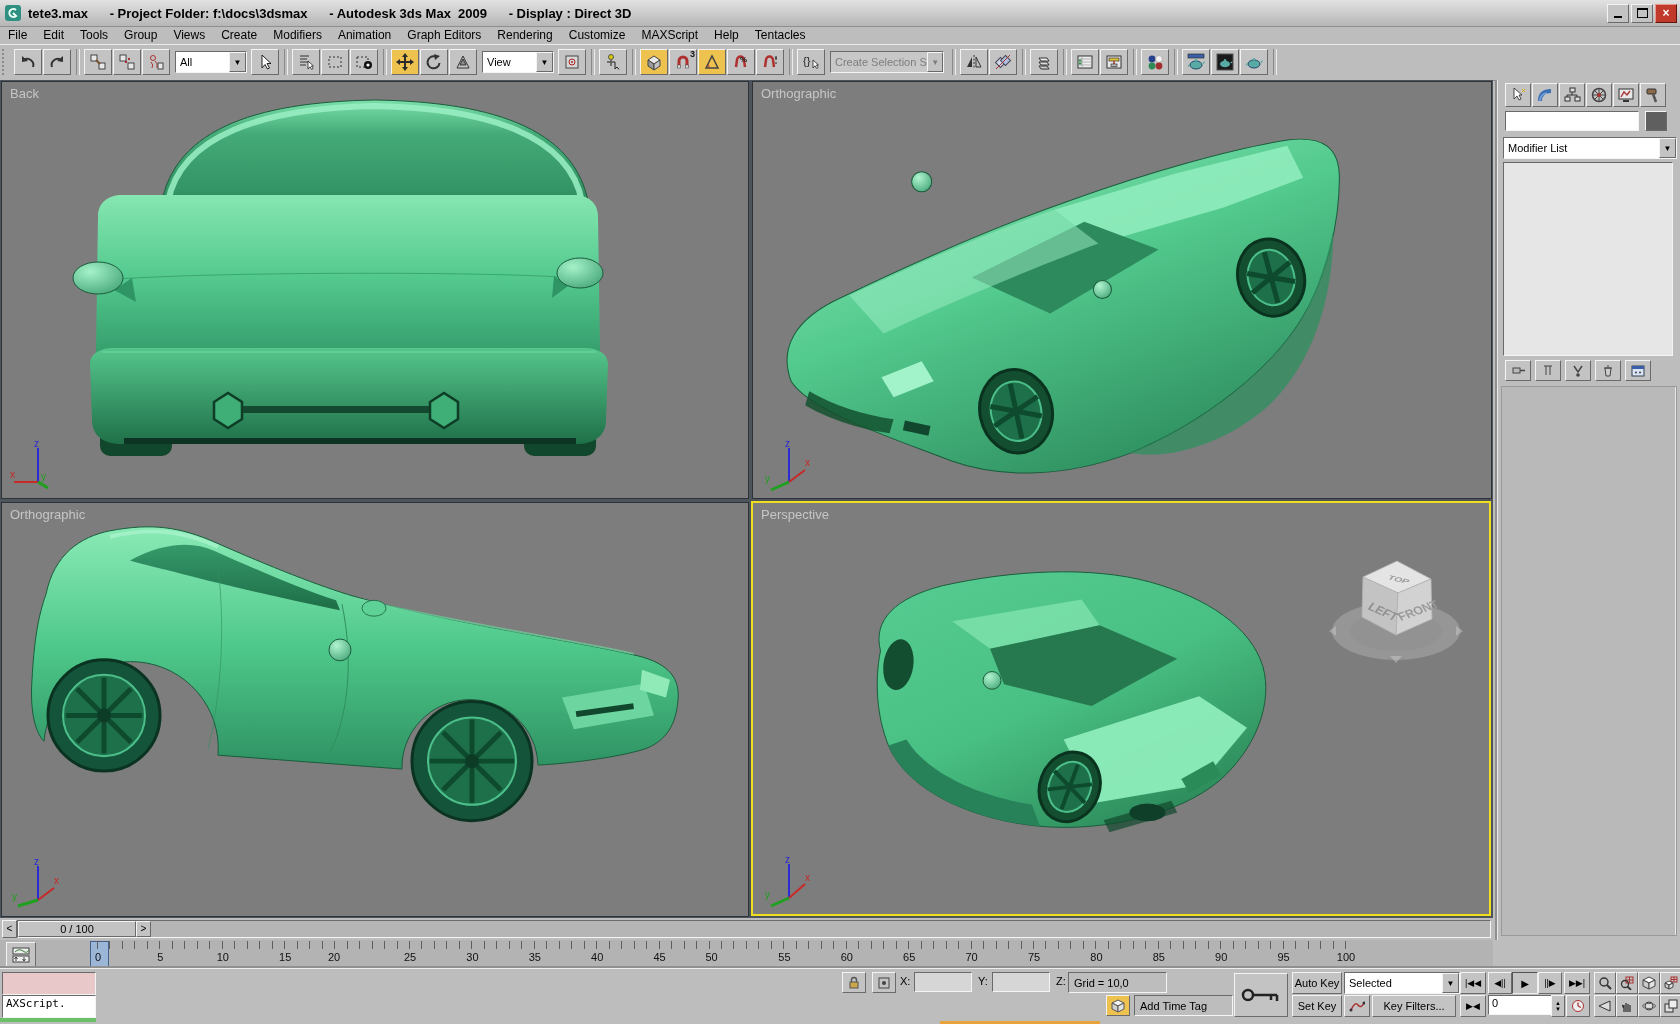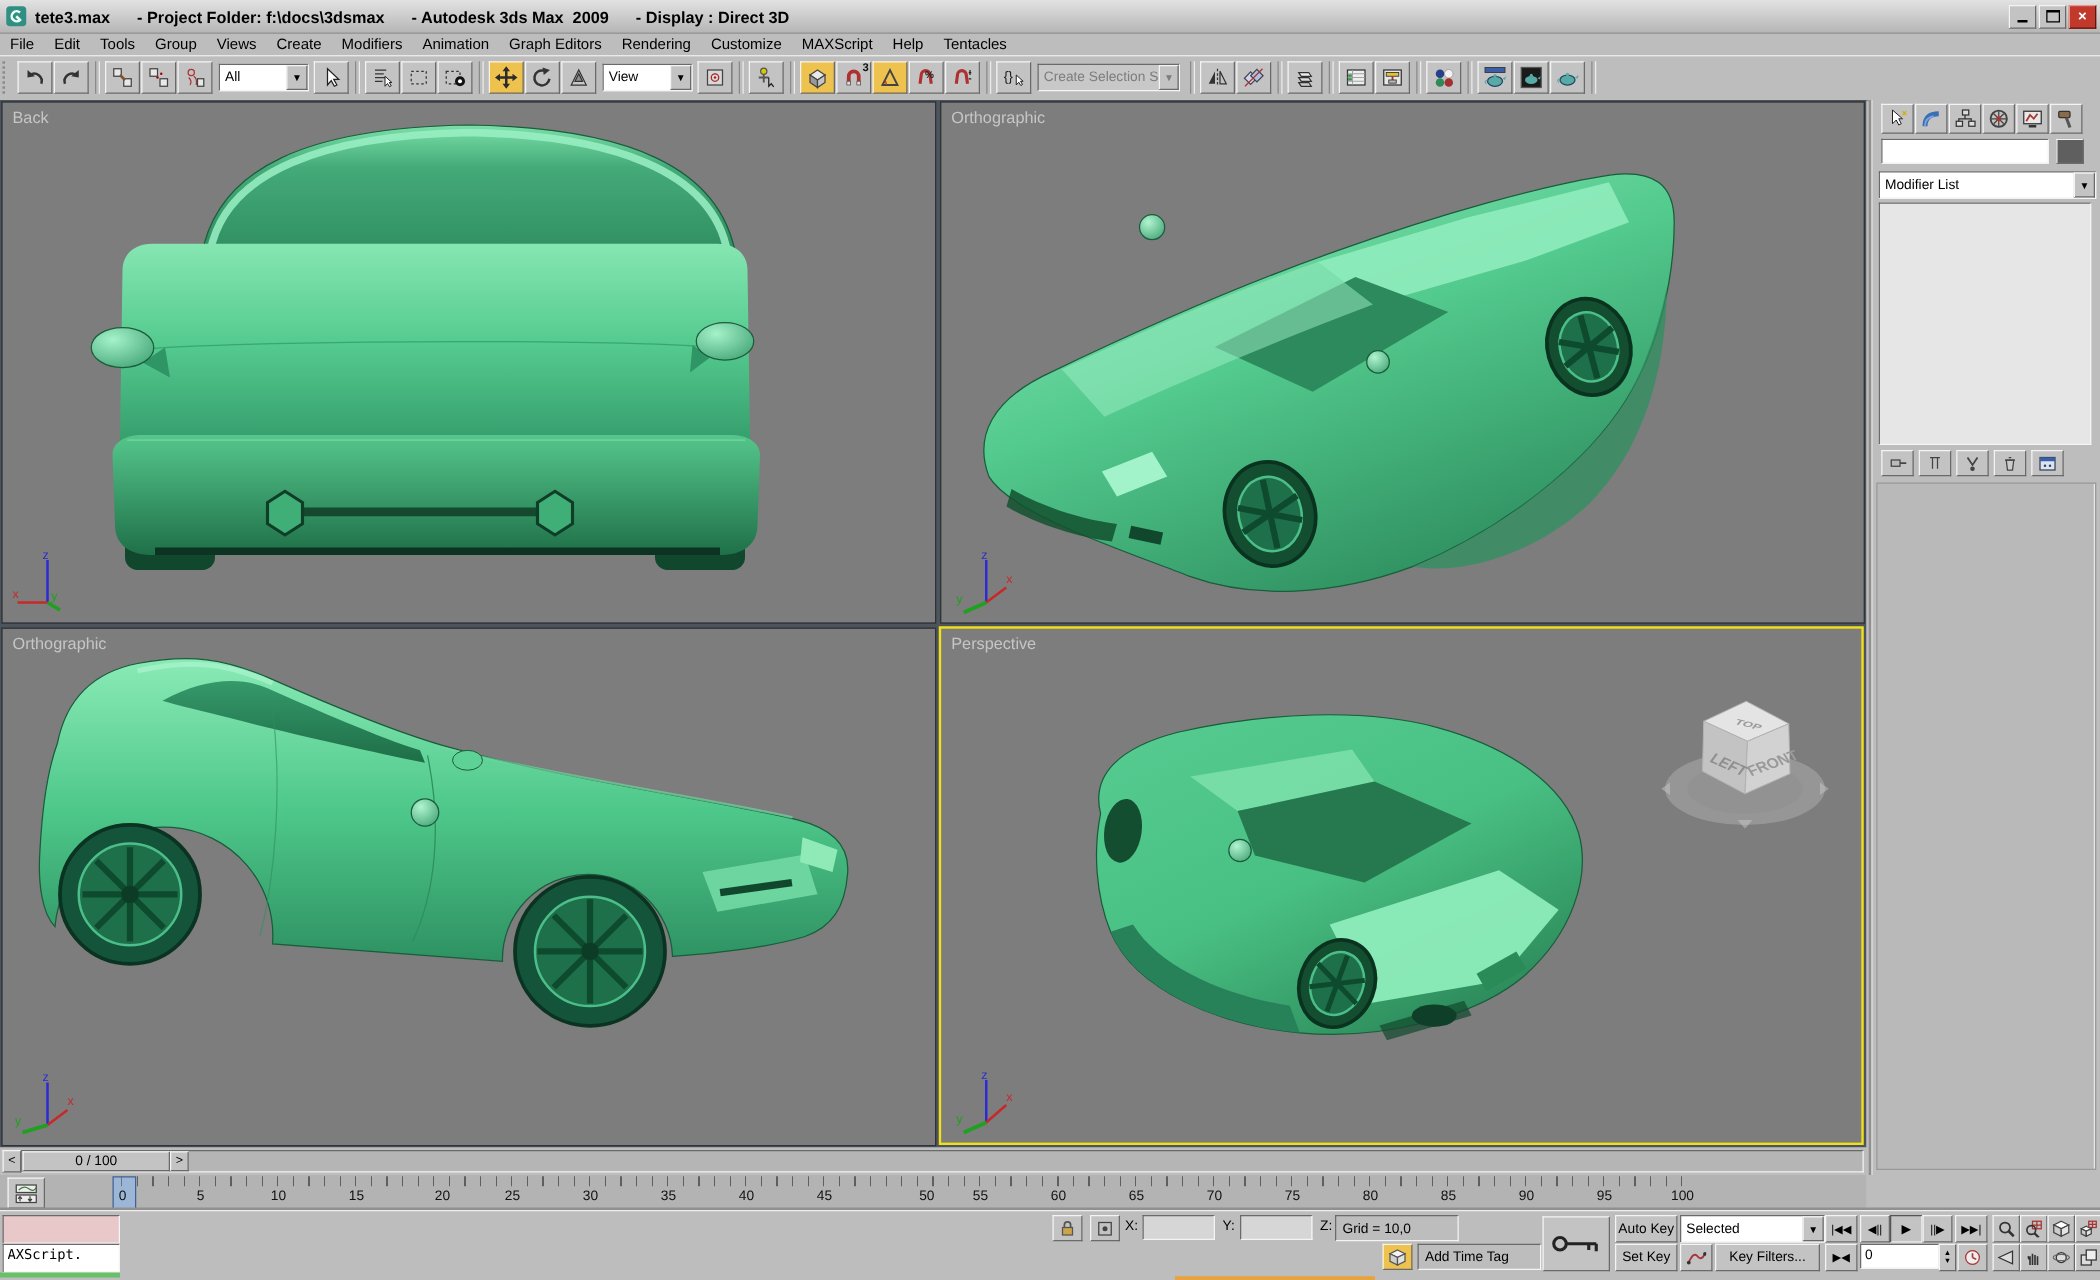--- a/index.html
+++ b/index.html
@@ -652,27 +652,27 @@
           <rect x="2" y="10" width="16" height="6" fill="#eee" stroke="#444"></rect>
           <path d="M5,11 l0,4 M5,11 l-1.5,2 M5,11 l1.5,2 M13,15 l0,-4 M13,15 l-1.5,-2 M13,15 l1.5,-2" stroke="#444"></path>
         </svg>
     </div>
     <div id="framemarker"></div>
     <div class="ruler-ticks"></div>
   <span class="rlabel" style="left: 98px;">0</span>
       <span class="rlabel" style="left: 160.4px;">5</span>
       <span class="rlabel" style="left: 222.8px;">10</span>
       <span class="rlabel" style="left: 285.2px;">15</span>
-      <span class="rlabel" style="left: 354px;">20</span>
+      <span class="rlabel" style="left: 334px;">20</span>
       <span class="rlabel" style="left: 410px;">25</span>
       <span class="rlabel" style="left: 472.4px;">30</span>
       <span class="rlabel" style="left: 534.8px;">35</span>
       <span class="rlabel" style="left: 597.2px;">40</span>
       <span class="rlabel" style="left: 659.6px;">45</span>
-      <span class="rlabel" style="left: 722px; padding-left: 39px;">50</span>
+      <span class="rlabel" style="left: 692px; padding-left: 39px;">50</span>
       <span class="rlabel" style="left: 784.4px;">55</span>
       <span class="rlabel" style="left: 846.8px;">60</span>
       <span class="rlabel" style="left: 909.2px;">65</span>
       <span class="rlabel" style="left: 971.6px;">70</span>
       <span class="rlabel" style="left: 1034px;">75</span>
       <span class="rlabel" style="left: 1096.4px;">80</span>
       <span class="rlabel" style="left: 1158.8px;">85</span>
       <span class="rlabel" style="left: 1221.2px;">90</span>
       <span class="rlabel" style="left: 1283.6px;">95</span>
       <span class="rlabel" style="left: 1346px;">100</span>

